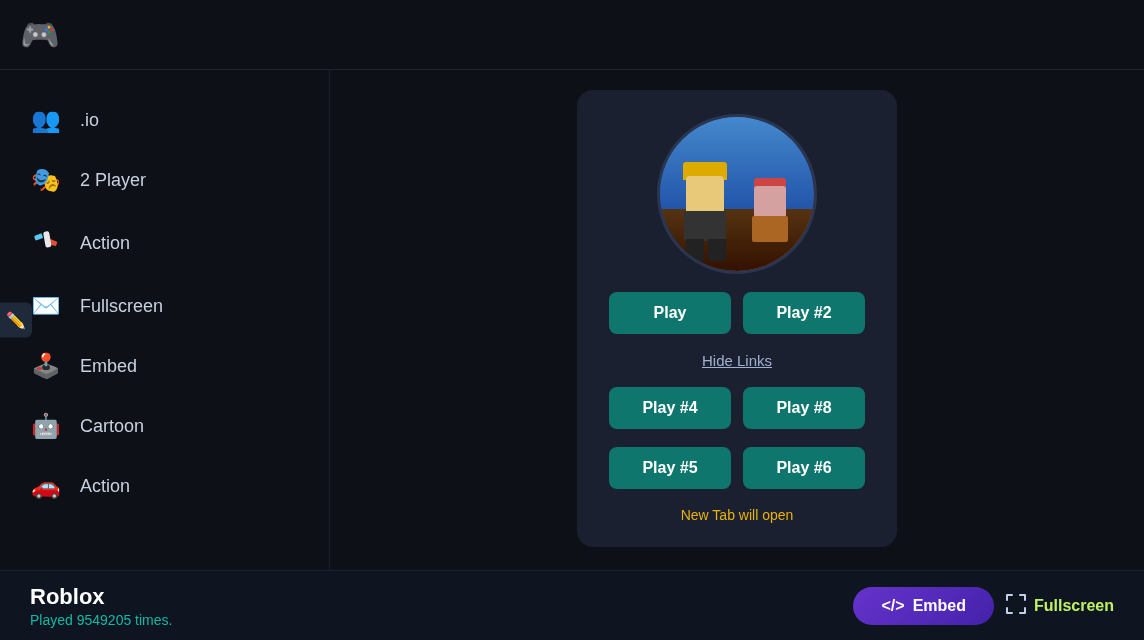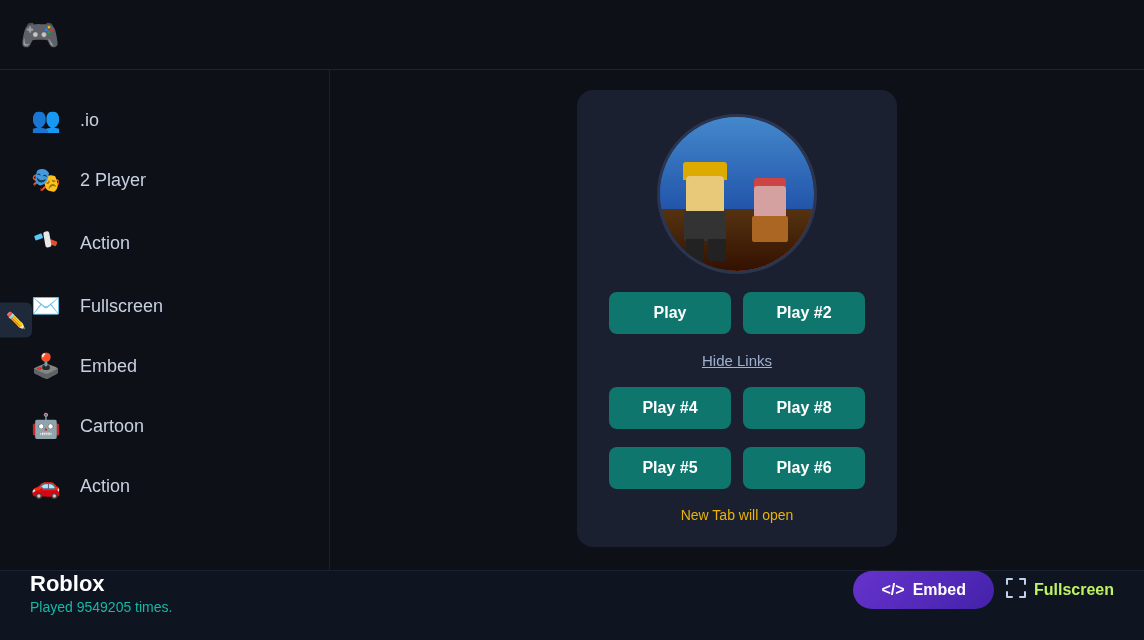--- a/index.html
+++ b/index.html
@@ -292,21 +292,21 @@
       color: #eab308;
       font-size: 14px;
       text-align: center;
     }
 
     
     .bottom-bar {
       height: 70px;
       background-color: #0e1520;
       display: flex;
-      align-items: flex-start;
+      align-items: center;
       padding: 0 30px;
       gap: 5px;
       border-top: 1px solid #1a2030;
     }
 
     .game-info {
       flex: 1;
     }
 
     .game-title-bottom {

